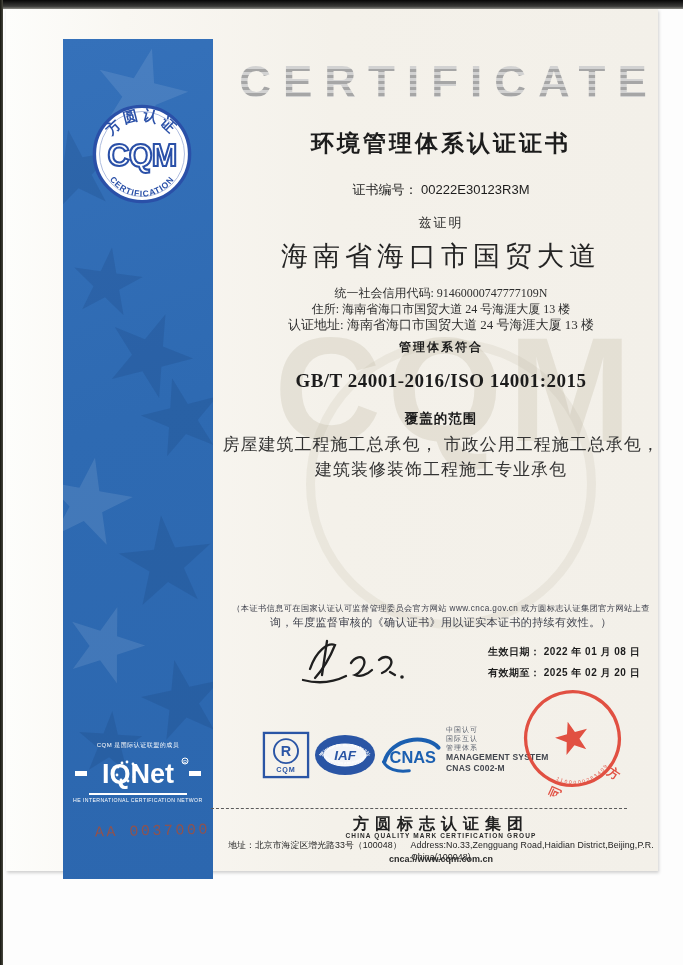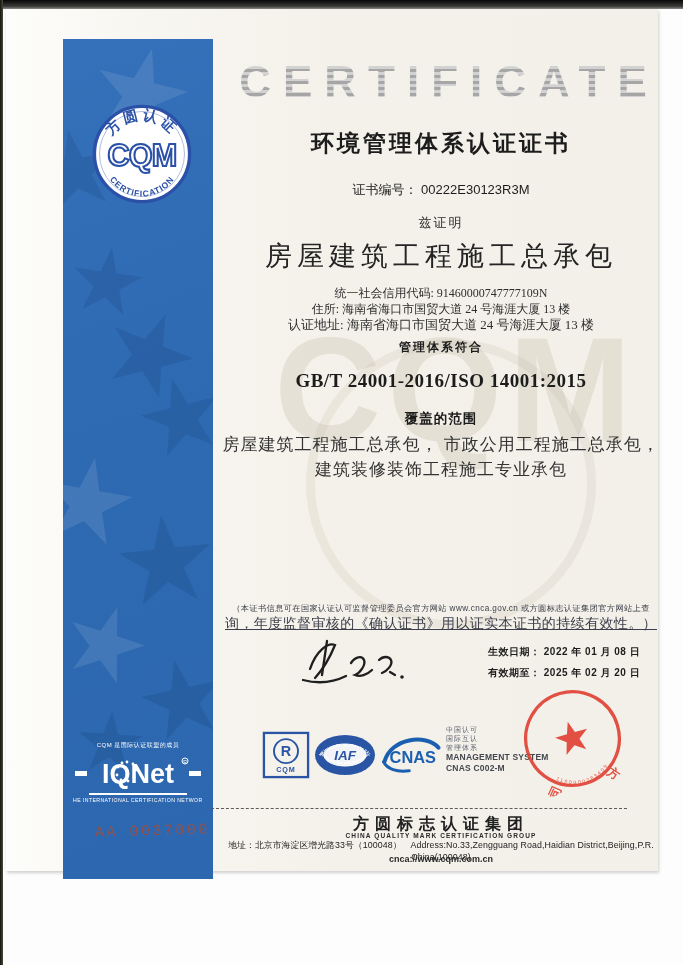--- a/index.html
+++ b/index.html
@@ -51,21 +51,21 @@
   .company { top:229px; font-size:27px; letter-spacing:5px; font-family:"Liberation Serif", serif; color:#242424; }
   .credit { top:276px; font-size:12px; font-family:"Liberation Serif", serif; color:#2e2e2e; }
   .residence { top:292px; font-size:12px; font-family:"Liberation Serif", serif; color:#2e2e2e; }
   .certaddr { top:307px; font-size:13px; font-family:"Liberation Serif", serif; color:#2e2e2e; }
   .conform { top:330px; font-size:12px; font-weight:bold; letter-spacing:2px; }
   .standard { top:347px; font-size:19px; font-weight:bold; font-family:"Liberation Serif", serif; letter-spacing:.5px;margin-top:14px; }
   .scope-label { top:401px; font-size:13.5px; font-weight:bold; letter-spacing:1px; }
   .scope-1 { top:424px; font-size:17px; letter-spacing:1px; font-family:"Liberation Serif", serif; color:#333; }
   .scope-2 { top:449px; font-size:17px; letter-spacing:1px; font-family:"Liberation Serif", serif; color:#333; }
   .note-1 { top:594px; font-size:8.2px; color:#3c3f4a; letter-spacing:.4px; }
-  .note-2 { top:606px; font-size:14px; color:#3c3f4a; letter-spacing:.4px;text-decoration:underline; }
+  .note-2 { top:606px; font-size:11px; color:#3c3f4a; letter-spacing:.4px; }
 
   .signature { position:absolute; left:288px; top:626px; }
   .dates { position:absolute; left:482px; top:632px; font-size:10px; font-weight:600;
     color:#1d1d1d; line-height:21px; letter-spacing:.5px; }
 
   .logo-rcqm { position:absolute; left:256px; top:722px; }
   .logo-iaf { position:absolute; left:308px; top:725px; }
   .logo-cnas { position:absolute; left:374px; top:723px; }
   .acc-text { position:absolute; left:440px; top:716px; }
   .acc-zh { font-size:7px; color:#5d6470; line-height:9px; letter-spacing:1px; }
@@ -136,21 +136,21 @@
         <rect x="16" y="44" width="98" height="2" fill="#ffffff"></rect>
         <text x="65" y="53" text-anchor="middle" font-size="5.2" fill="#ffffff" letter-spacing=".4" font-family="Liberation Sans, sans-serif">THE INTERNATIONAL CERTIFICATION NETWORK</text>
       </svg>
 
       <div class="band-serial">AA 0037000</div>
     </div>
 
     <div class="center-line cert-title" style="position:absolute;">环境管理体系认证证书</div>
     <div class="center-line cert-no" style="position:absolute;">证书编号： 00222E30123R3M</div>
     <div class="center-line hereby" style="position:absolute;">兹证明</div>
-    <div class="center-line company" style="position:absolute;">房屋建筑工程施工总承包</div>
+    <div class="center-line company" style="position:absolute;">海南省海口市国贸大道</div>
     <div class="center-line credit" style="position:absolute;">统一社会信用代码: 91460000747777109N</div>
     <div class="center-line residence" style="position:absolute;">住所: 海南省海口市国贸大道 24 号海涯大厦 13 楼</div>
     <div class="center-line certaddr" style="position:absolute;">认证地址: 海南省海口市国贸大道 24 号海涯大厦 13 楼</div>
     <div class="center-line conform" style="position:absolute;">管理体系符合</div>
     <div class="center-line standard" style="position:absolute;">GB/T 24001-2016/ISO 14001:2015</div>
     <div class="center-line scope-label" style="position:absolute;">覆盖的范围</div>
     <div class="center-line scope-1" style="position:absolute;">房屋建筑工程施工总承包， 市政公用工程施工总承包，</div>
     <div class="center-line scope-2" style="position:absolute;">建筑装修装饰工程施工专业承包</div>
     <div class="center-line note-1" style="position:absolute;">（本证书信息可在国家认证认可监督管理委员会官方网站 www.cnca.gov.cn 或方圆标志认证集团官方网站上查</div>
     <div class="center-line note-2" style="position:absolute;">询，年度监督审核的《确认证书》用以证实本证书的持续有效性。）</div>

